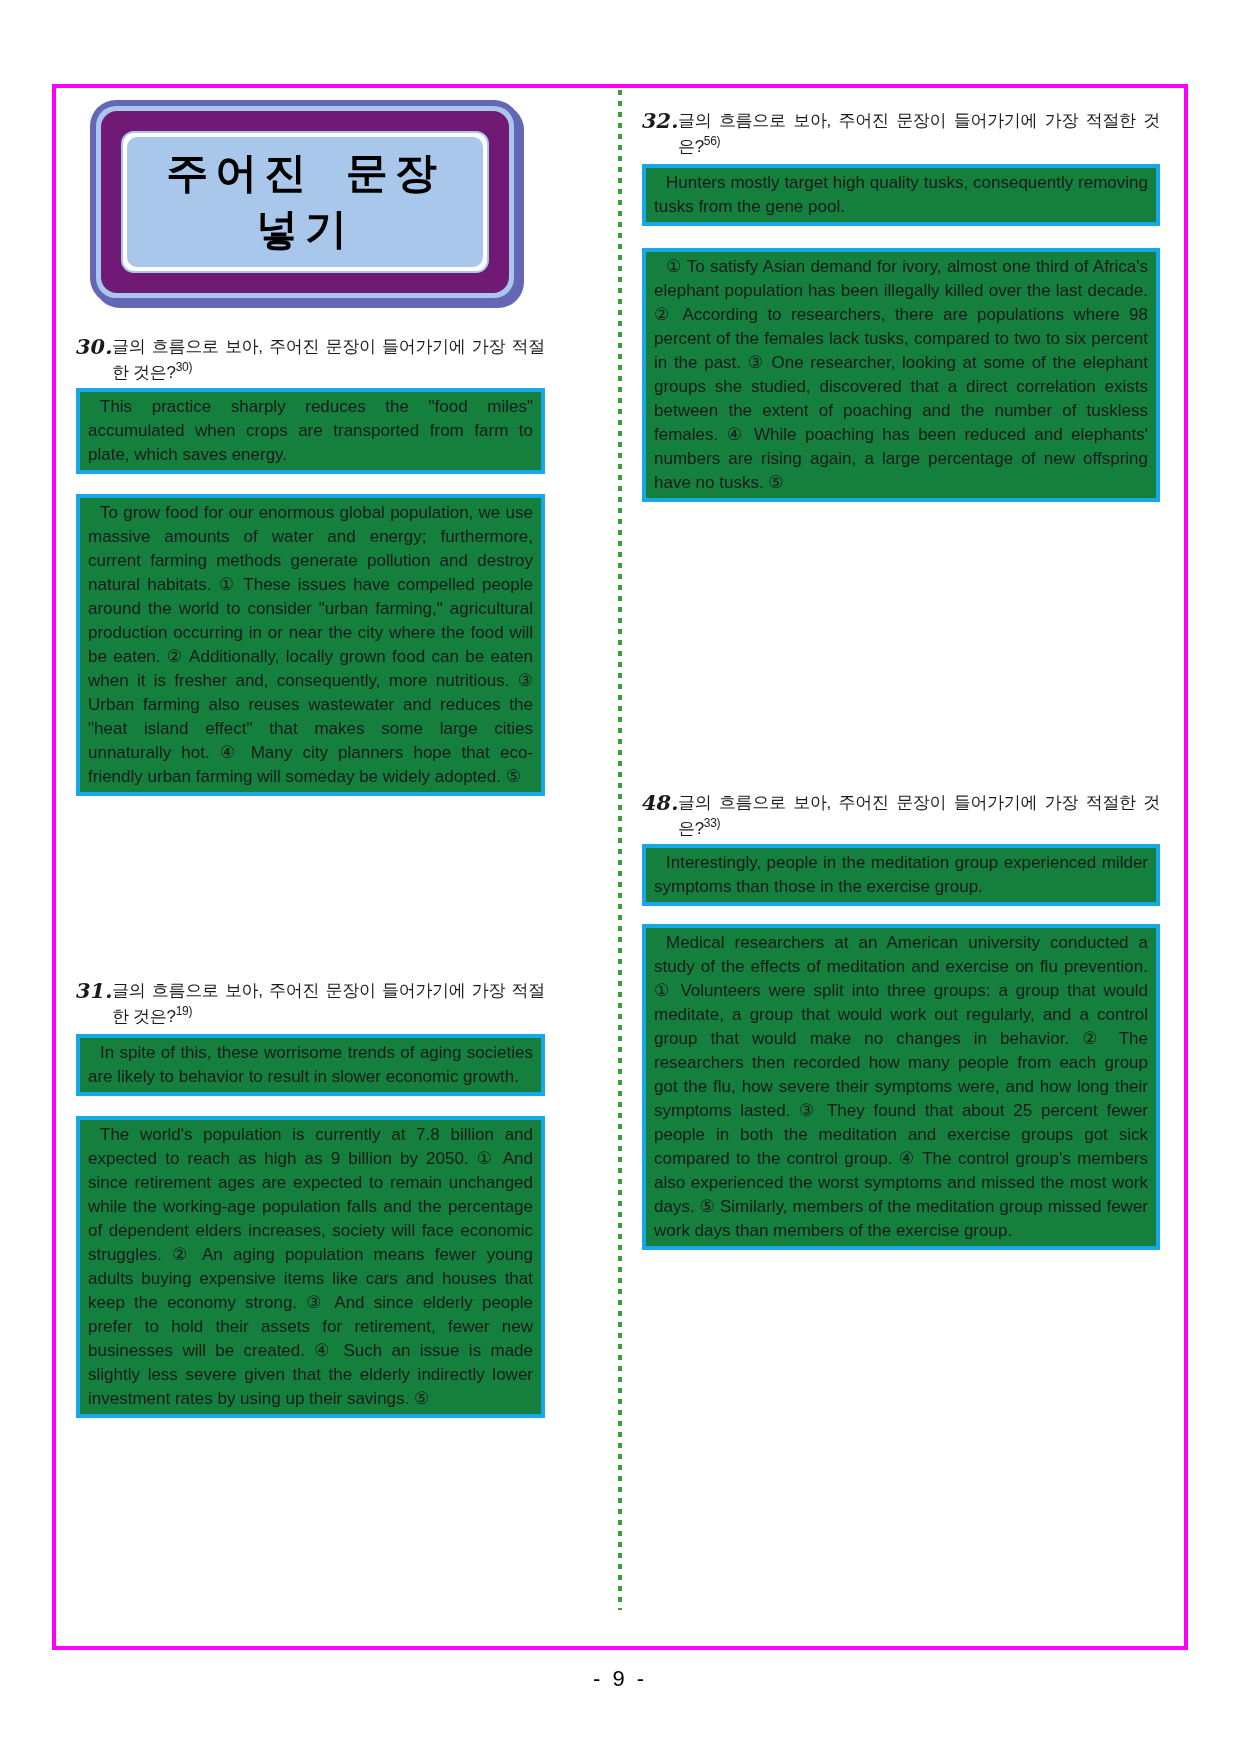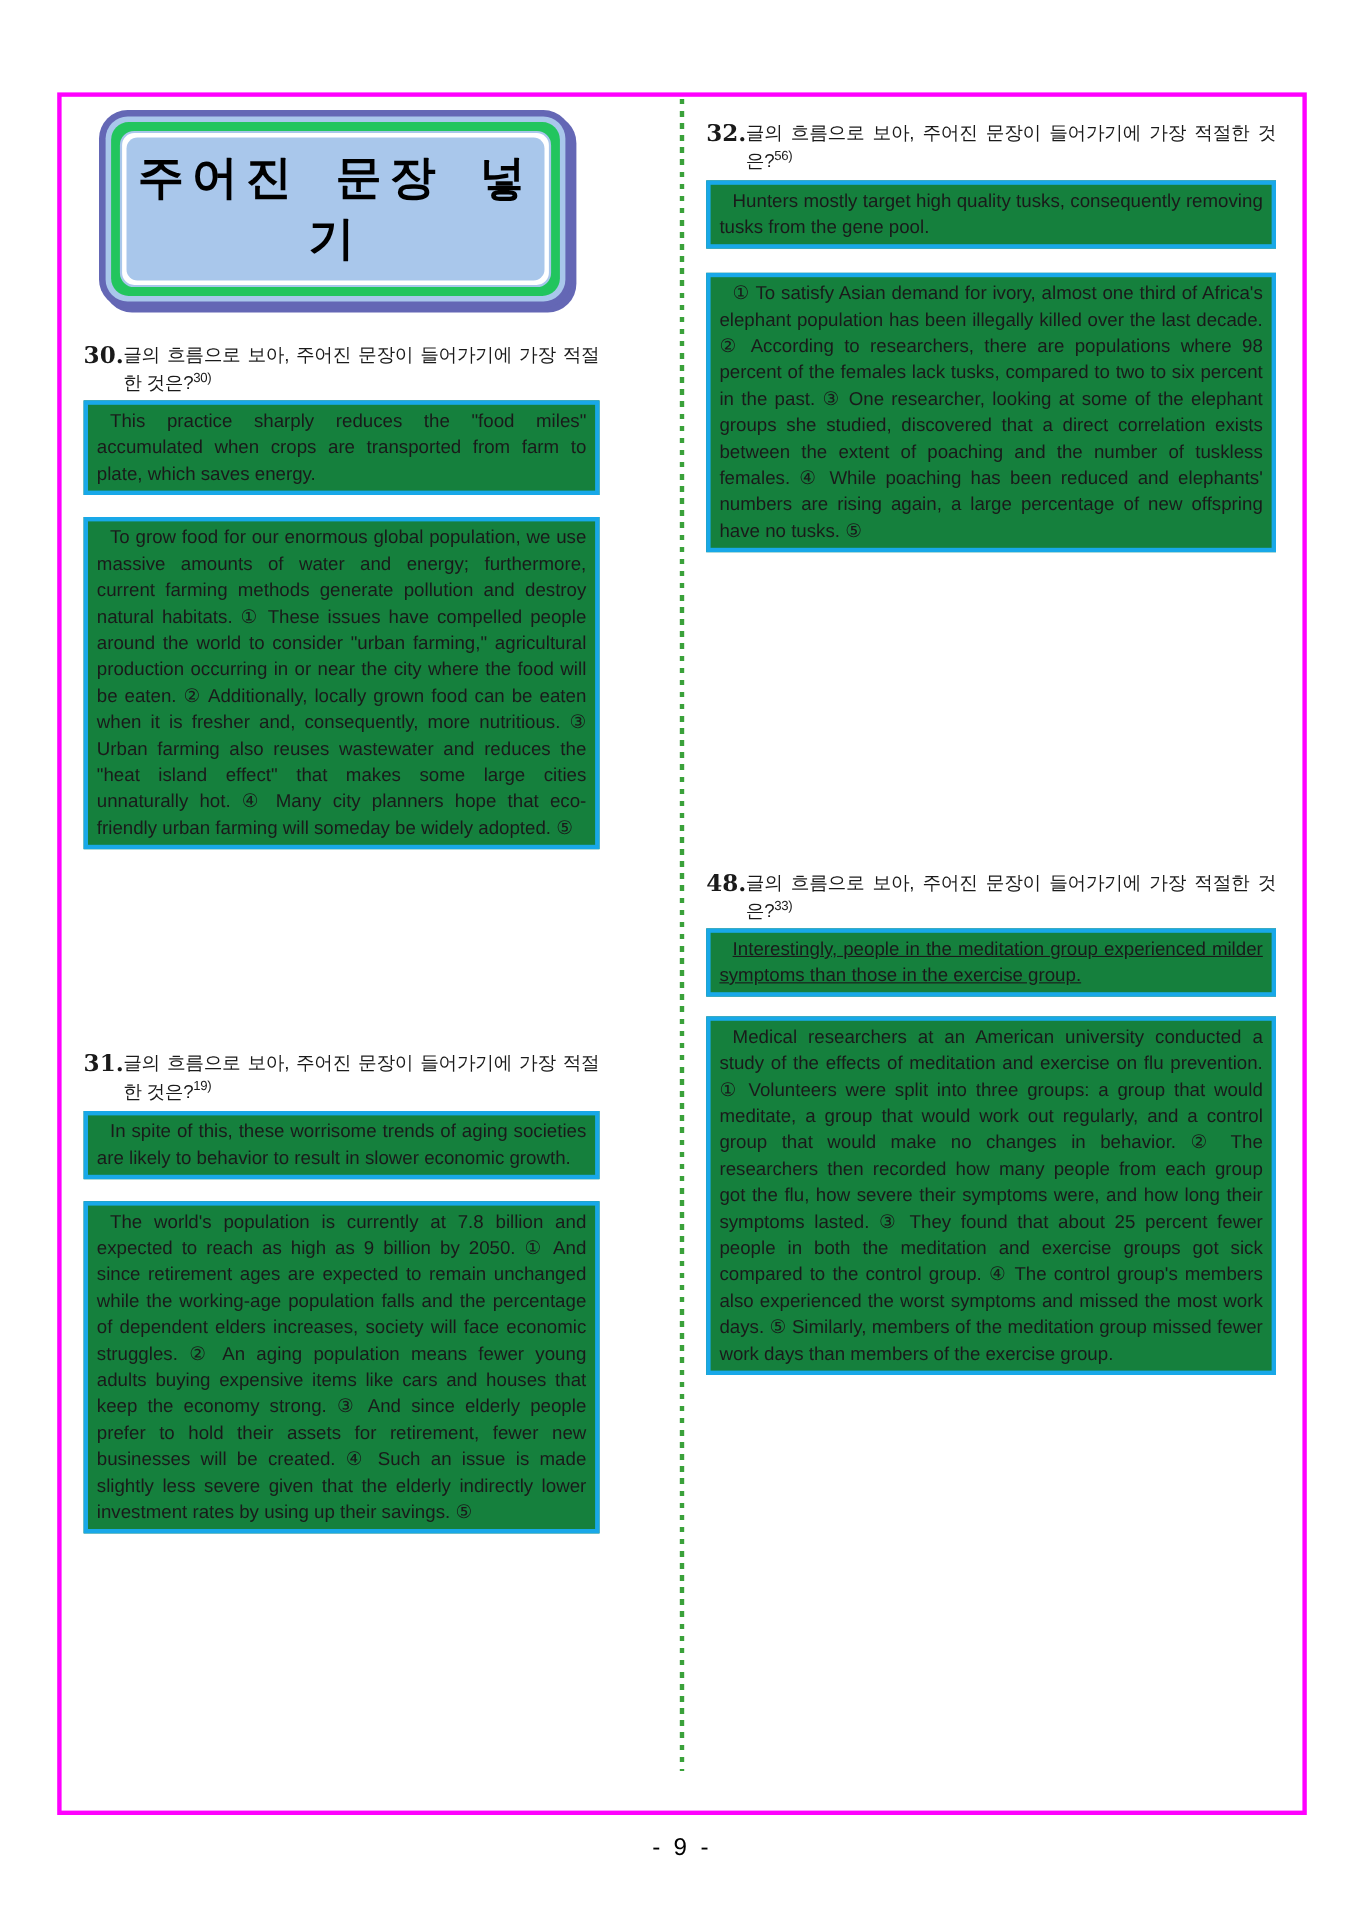--- a/index.html
+++ b/index.html
@@ -10,45 +10,45 @@
   .divider{position:absolute;left:618px;top:90px;width:4px;height:1520px;
            background:repeating-linear-gradient(to bottom,#3aa13a 0 5px,transparent 5px 11px);}
   .col{position:absolute;}
   .col-left{left:76px;top:100px;width:469px;}
   .col-right{left:642px;top:108px;width:518px;}
 
   
   .tb1{border-radius:26px;background:#6467b5;padding:6px;width:418px;margin-left:14px;
        box-shadow:4px 4px 0 0 #6467b5;}
   .tb2{border-radius:20px;background:#a9c7eb;padding:5px;}
-  .tb3{border-radius:16px;background:#22c55e;padding:8px;}
+  .tb3{border-radius:16px;background:#701a75;padding:20px;}
   .tb4{border-radius:13px;background:#ffffff;border:2px solid #a9c7eb;padding:4px;}
   .tb5{border-radius:10px;background:#a9c7eb;text-align:center;padding:8px 0 10px 0;}
   .title-text{font-size:42px;font-weight:bold;color:#000;letter-spacing:7px;word-spacing:14px;
               font-family:"Liberation Sans","DejaVu Sans",sans-serif;}
 
   .q-header{display:flex;align-items:flex-start;line-height:26px;}
   .q-num{flex:none;width:36px;font-family:"DejaVu Serif","Liberation Serif",serif;
-         font-weight:bold;font-size:21px;line-height:25px;}
+         font-style:italic;font-weight:bold;font-size:21px;line-height:25px;}
   .q-text{flex:1;font-size:17px;text-align:justify;letter-spacing:-0.3px;}
   .q-text sup{font-size:12px;line-height:0;}
 
   .box{border:4px solid #18a8e8;background:#15803d;padding:3px 8px;margin:0;}
   .box p{margin:0;font-size:17px;line-height:24px;text-align:justify;text-indent:12px;}
 
   .m-q30-header{margin-top:30px;}
   .m-q30-given{margin-top:2px;}
   .m-q30-passage{margin-top:20px;}
   .m-q31-header{margin-top:182px;}
   .m-q31-given{margin-top:4px;}
   .m-q31-passage{margin-top:20px;}
   .m-q32-given{margin-top:4px;}
   .m-q32-passage{margin-top:22px;}
   .m-q33-header{margin-top:288px;}
-  .m-q33-given{margin-top:2px;text-decoration:underline;}
+  .m-q33-given{margin-top:2px;}
   .m-q33-passage{margin-top:18px;}
 
   .page-number{position:absolute;left:0;top:1666px;width:1240px;text-align:center;
                font-size:22px;letter-spacing:3px;color:#000;}
 </style>
 </head>
 <body>
 
 <div class="page">
 

